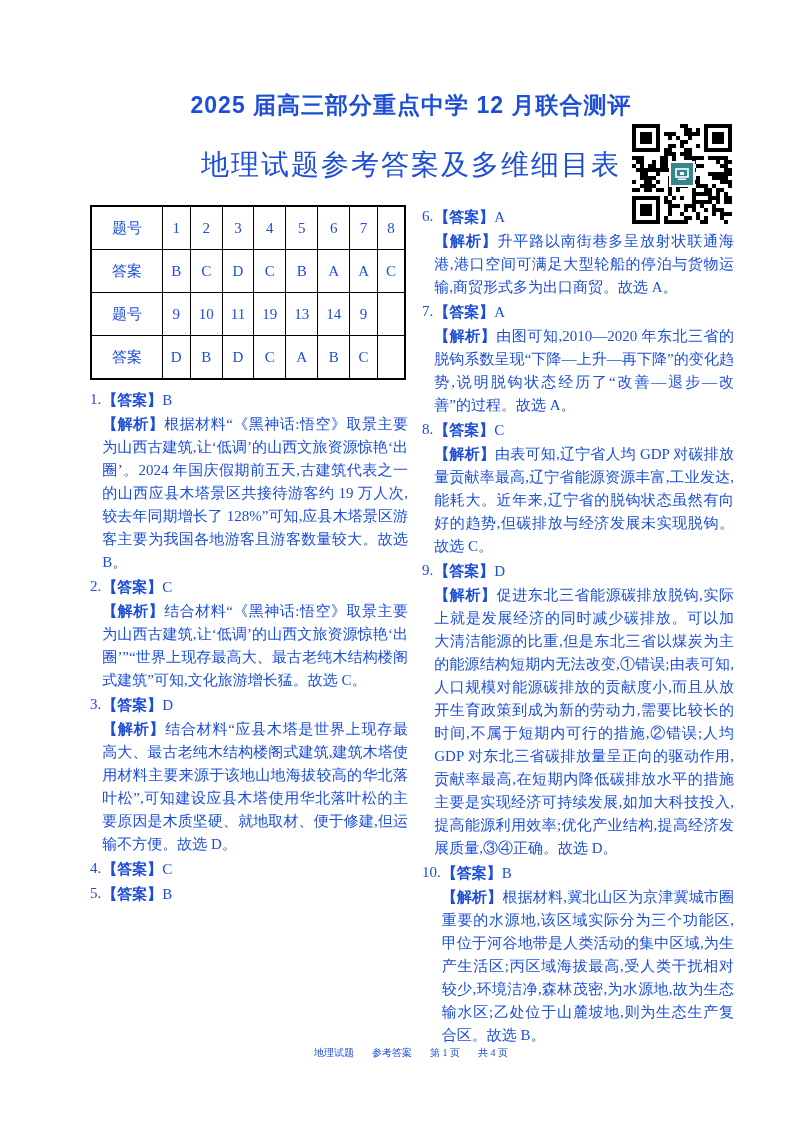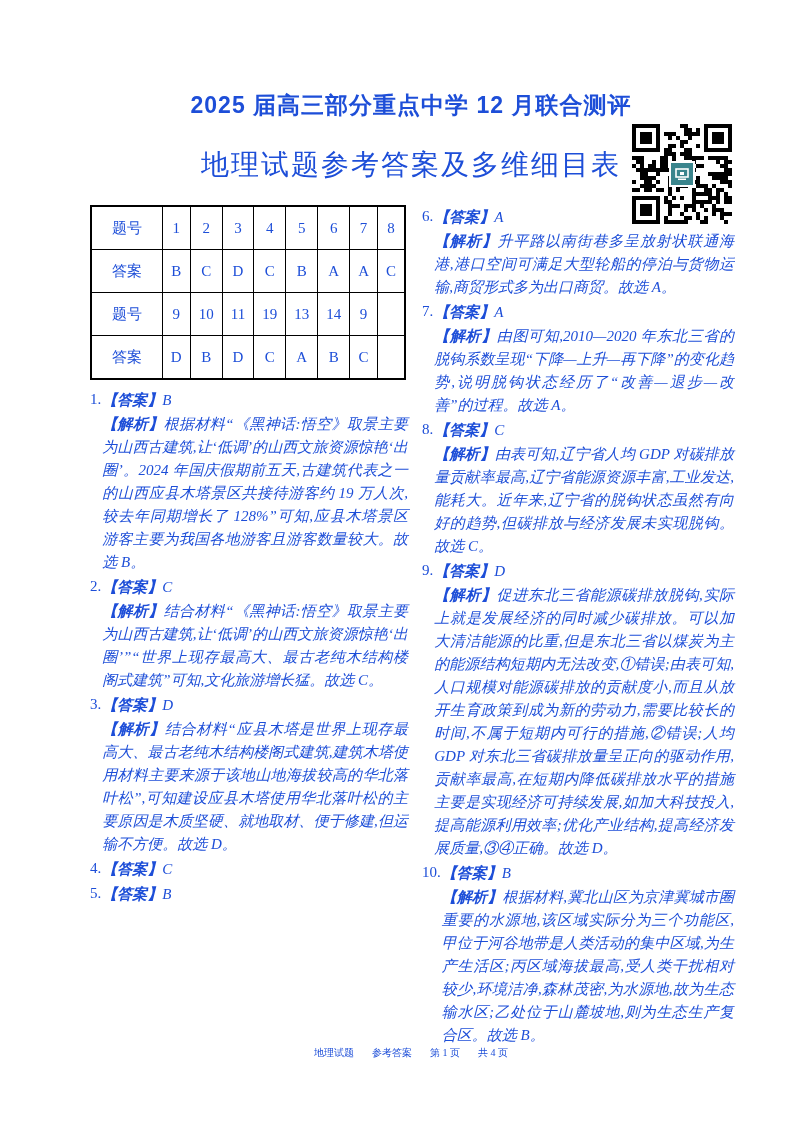--- a/index.html
+++ b/index.html
@@ -52,21 +52,21 @@
     border:1px solid #000;
     height:26px;
     text-align:center;vertical-align:middle;
     font-size:15px;
     padding:8px;
   }
   table.ansgrid td.hd{width:62px;}
   
   .q{display:flex;font-size:15px;line-height:23px;margin:0 0 1px 0;}
   .qnum{white-space:nowrap;margin-right:1px;}
-  .qbody{flex:1;min-width:0;font-style:italic;}
+  .qbody{flex:1;min-width:0;}
   .ansline{}
   .ana{text-align:justify;}
   .blabel{
     font-family:"Liberation Sans","DejaVu Sans",sans-serif;
     font-weight:bold;
   }
   
   .footer{
     position:absolute;top:1046px;left:90px;width:642px;
     text-align:center;font-size:10px;

